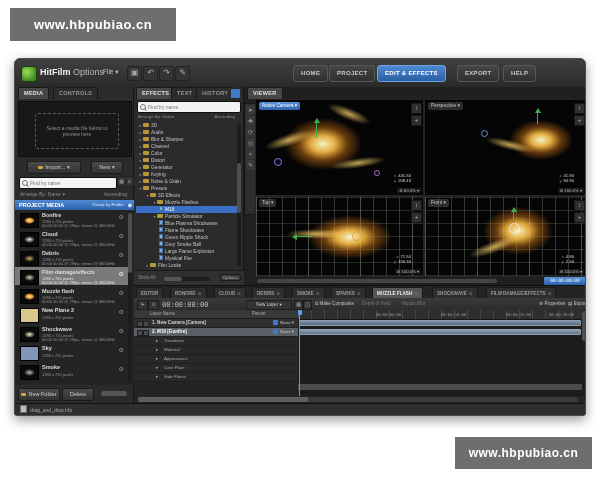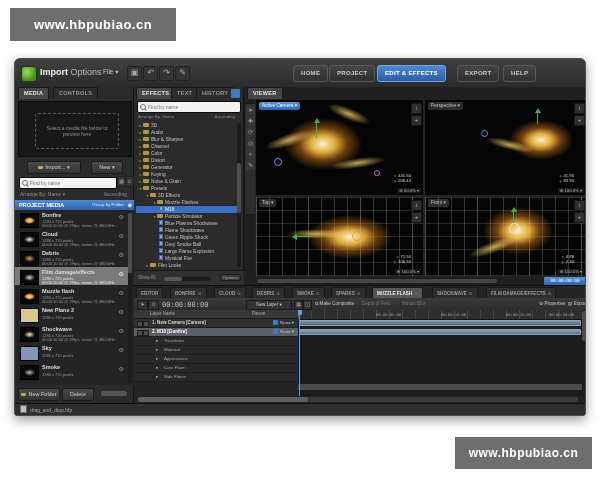--- a/index.html
+++ b/index.html
@@ -127,21 +127,21 @@
     <span>www.hbpubiao.cn</span>
   </div>
 <div class="wm" style="left:455px;top:437px;width:137px;height:32px;font-size:12px">
     <span>www.hbpubiao.cn</span>
   </div>
 
 <div class="app">
 
   <div class="titlebar">
     <div class="logo"></div>
-    <div class="appname"><span>Import</span> <span class="ed">Options</span></div>
+    <div class="appname"><span>HitFilm</span> <span class="ed">Options</span></div>
     <div class="menu" style="left:88px">File ▾</div>
     <div class="tbico" style="left:112px">▣</div>
     <div class="tbico" style="left:128px">↶</div>
     <div class="tbico" style="left:144px">↷</div>
     <div class="tbico" style="left:160px">✎</div>
     <div class="navbtn" style="left:278px">HOME</div>
     <div class="navbtn" style="left:314px">PROJECT</div>
     <div class="navbtn blue" style="left:362px">EDIT &amp; EFFECTS</div>
     <div class="navbtn" style="left:442px">EXPORT</div>
     <div class="navbtn" style="left:488px">HELP</div>

